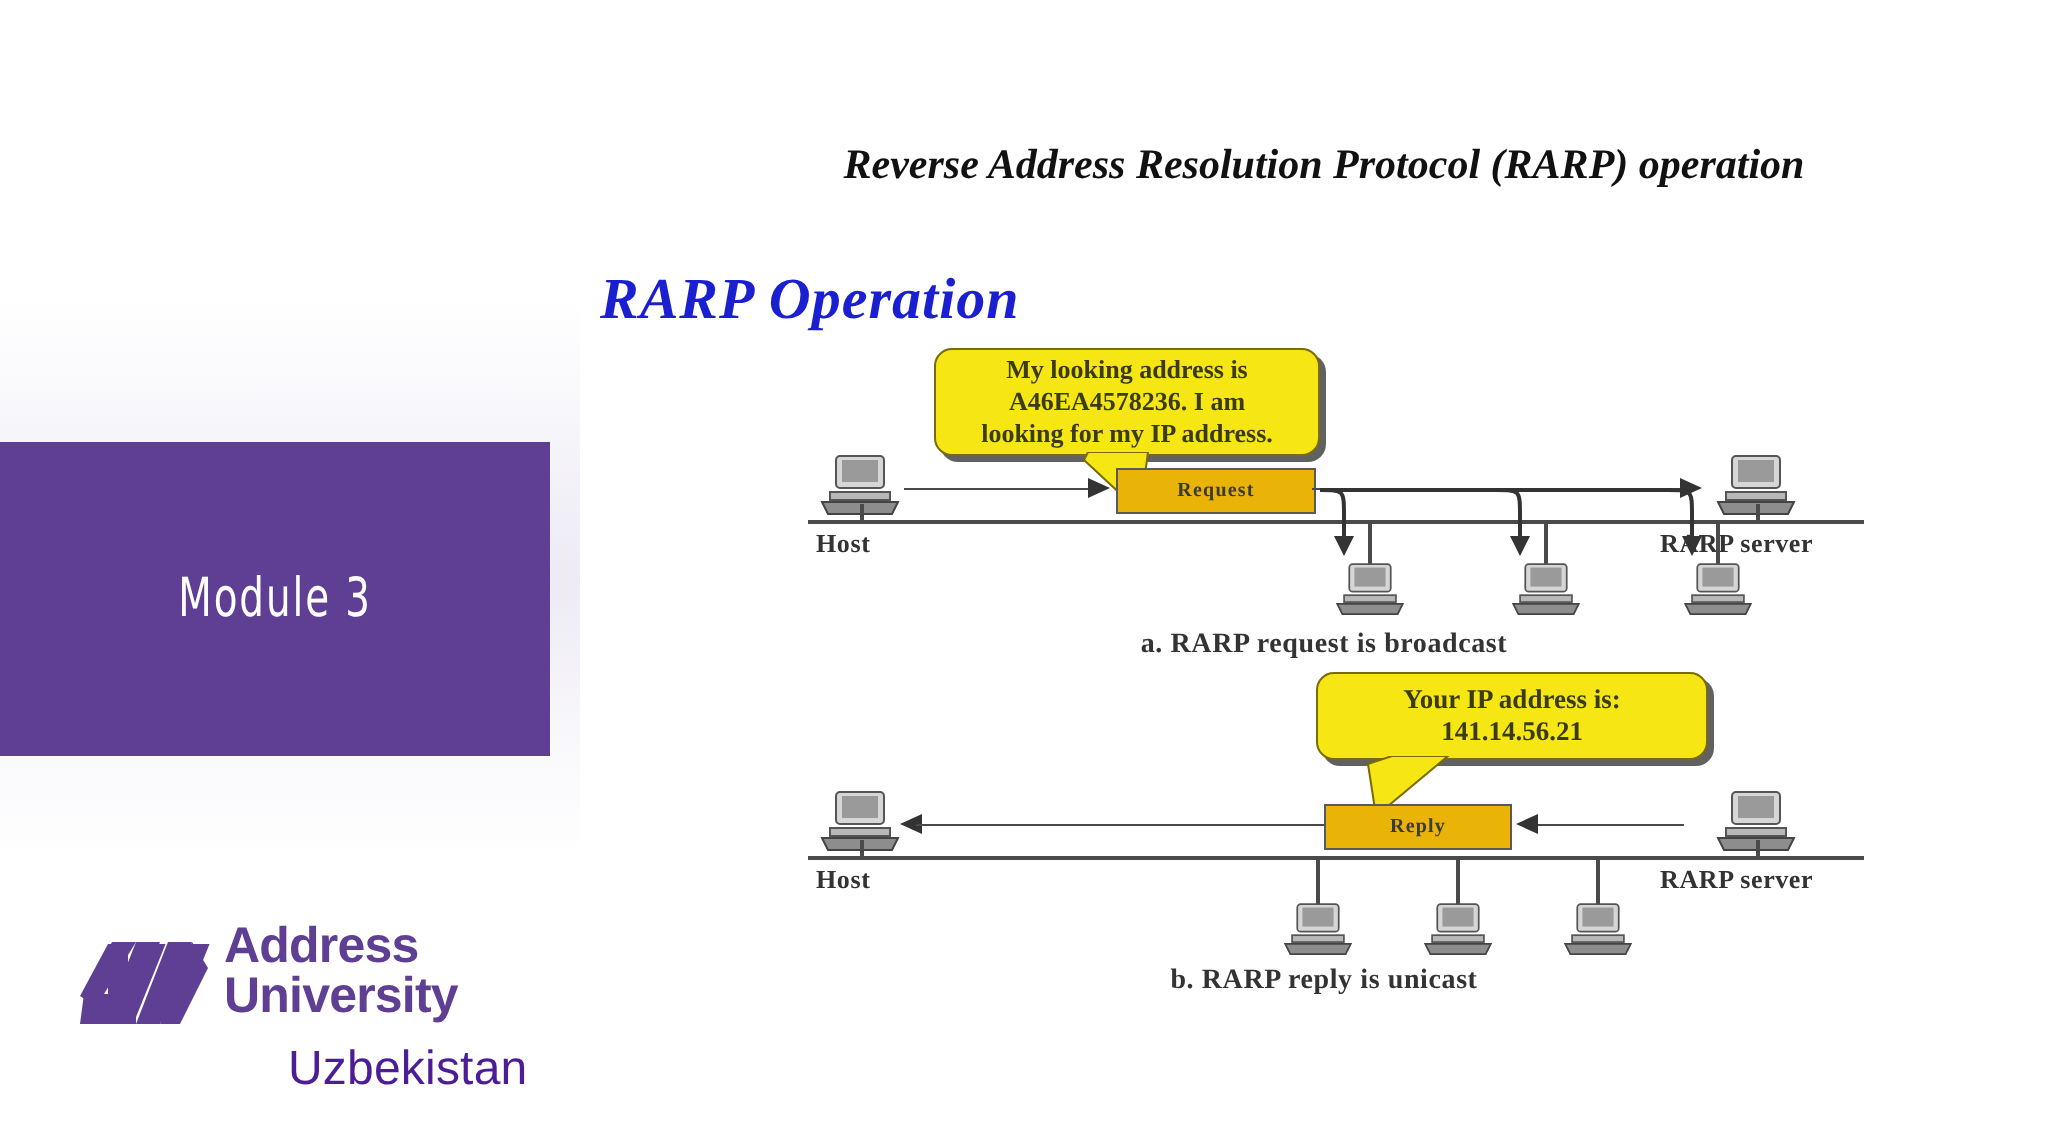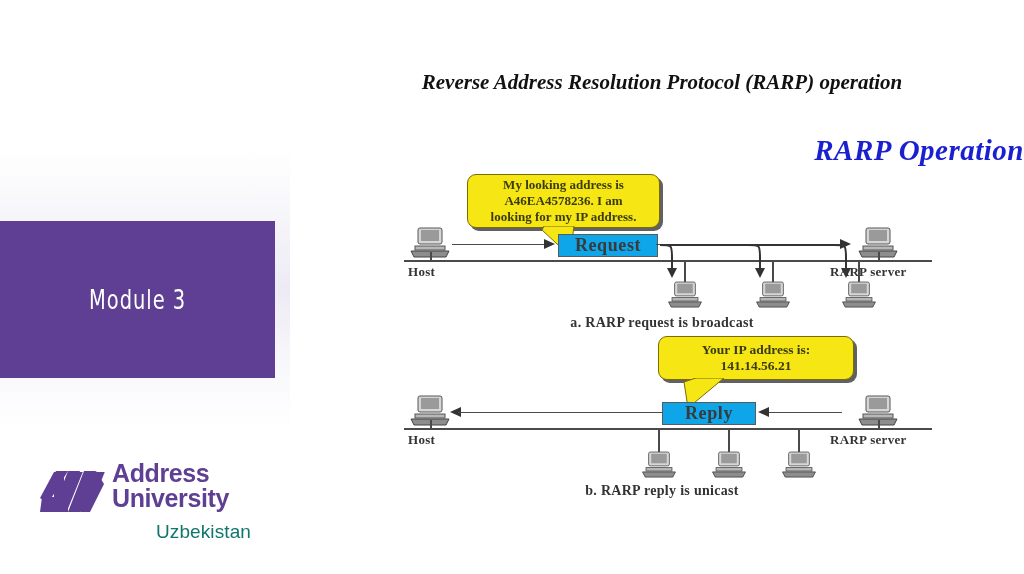--- a/index.html
+++ b/index.html
@@ -48,41 +48,41 @@
   #logo-wordmark{
     position:absolute;left:74px;top:0px;
     color:#5f3f93;
     font-weight:bold;
     font-size:25px;
     line-height:25px;
     letter-spacing:-0.4px;
   }
   #logo-wordmark .l1,#logo-wordmark .l2{display:block;}
   #logo-sub{
-    position:absolute;left:118px;top:60px;
-    color:#0f766e;
-    font-size:19px;
+    position:absolute;left:106px;top:60px;
+    color:#4c1d95;
+    font-size:24px;
     letter-spacing:0.1px;
   }
 
   
   #figure-area{
     position:absolute;left:300px;top:0;width:724px;height:574px;
   }
   #figure-heading{
     position:absolute;left:12px;top:70px;width:700px;
     font-family:"Liberation Serif","DejaVu Serif",serif;
     font-style:italic;font-weight:bold;
     font-size:21px;color:#111111;
     white-space:nowrap;
     text-align:center;
   }
   #figure-title{
     position:absolute;left:0px;top:134px;width:724px;
-    text-align:right;
+    text-align:left;
     font-family:"Liberation Serif","DejaVu Serif",serif;
     font-style:italic;font-weight:bold;
     font-size:29px;color:#1a1fcf;
     letter-spacing:0.5px;
   }
 
   .diagram{position:absolute;left:0;width:724px;}
   #diagram-a{top:160px;height:175px;}
   #diagram-b{top:330px;height:175px;}
 
@@ -91,24 +91,24 @@
   }
   .link-line{
     position:absolute;width:0;border-left:2px solid #4a4a4a;
   }
   .signal-line{
     position:absolute;height:0;border-top:1px solid #4a4a4a;
   }
 
   .msg-box{
     position:absolute;
-    background:#0ea5e9;
+    background:#eab308;
     border:1px solid #5a5a5a;
     font-family:"Liberation Serif","DejaVu Serif",serif;
-    font-weight:bold;font-size:18px;color:#3a3a3a;
+    font-weight:bold;font-size:10px;color:#3a3a3a;
     text-align:center;
     display:flex;align-items:center;justify-content:center;
     letter-spacing:0.6px;
   }
 
   .node-label{
     position:absolute;
     font-family:"Liberation Serif","DejaVu Serif",serif;
     font-weight:bold;font-size:13px;color:#333333;
     white-space:nowrap;letter-spacing:0.3px;

